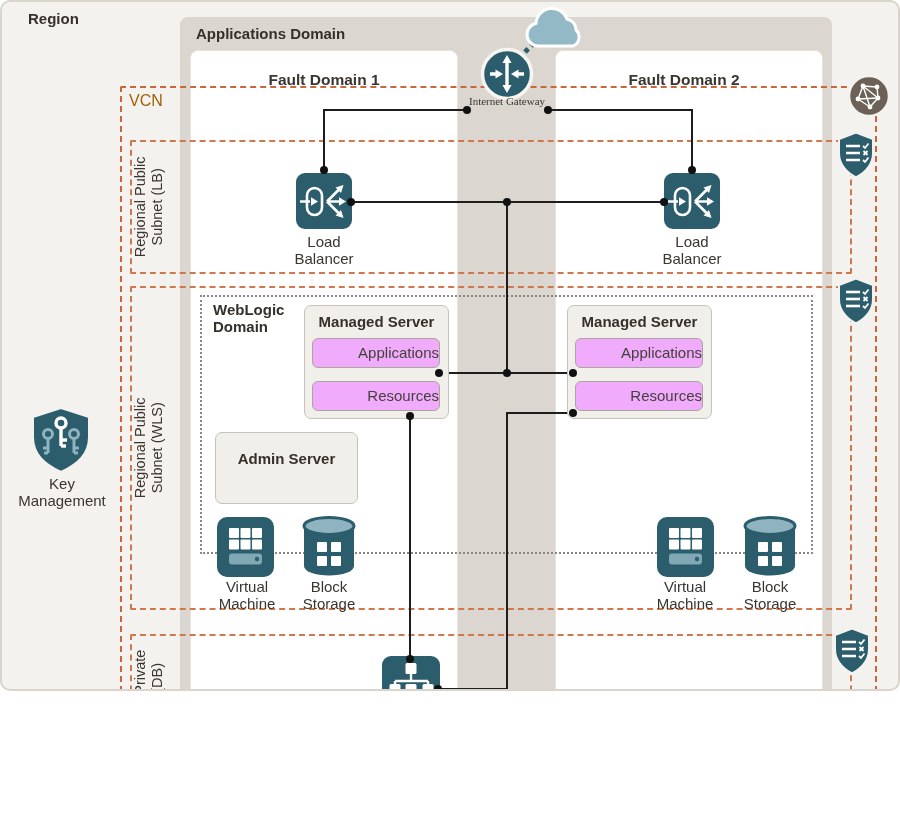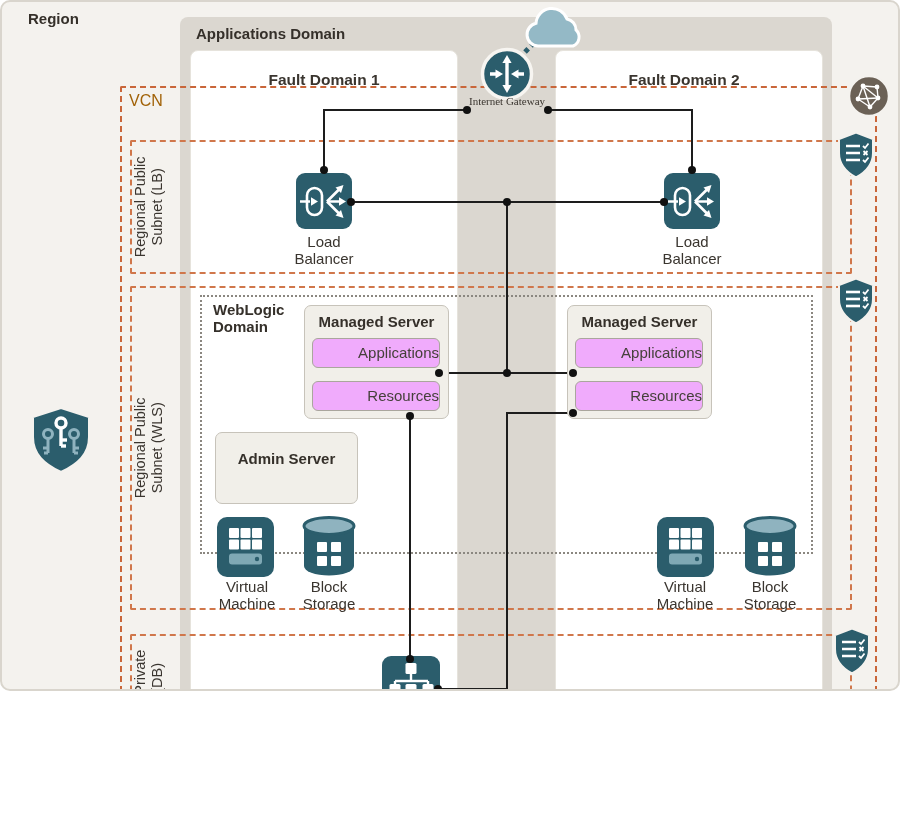--- a/index.html
+++ b/index.html
@@ -213,20 +213,21 @@
         <line x1="44" y1="42" x2="49" y2="42"></line>
         <line x1="44" y1="47" x2="48" y2="47"></line>
     </g>
     <g stroke="#ffffff" stroke-width="3.4" fill="none">
       <circle cx="31" cy="17" r="5"></circle>
         <line x1="31" y1="22" x2="31" y2="40"></line>
         <line x1="31" y1="34" x2="37" y2="34"></line>
         <line x1="31" y1="40" x2="36" y2="40"></line>
     </g>
   </svg>
+  <div class="icon-label" style="left:8px;top:474px;width:104px;">Key Management</div>
 
   <svg class="abs" style="left:835px;top:129px;" width="38" height="48" viewBox="0 0 38 48">
     <path d="M19 1.5 L36 8 V22 C36 34 29 41 19 46.5 C9 41 2 34 2 22 V8 Z" fill="#2b5d6c" stroke="#f4f2ee" stroke-width="2"></path>
     <g stroke="#fff" stroke-width="2.6">
         <line x1="9" y1="15" x2="23" y2="15"></line>
         <line x1="9" y1="22" x2="23" y2="22"></line>
         <line x1="9" y1="29" x2="23" y2="29"></line>
       </g>
     <g stroke="#fff" stroke-width="1.8" fill="none">
       <polyline points="26,15 28,17 31.5,12.5"></polyline>

